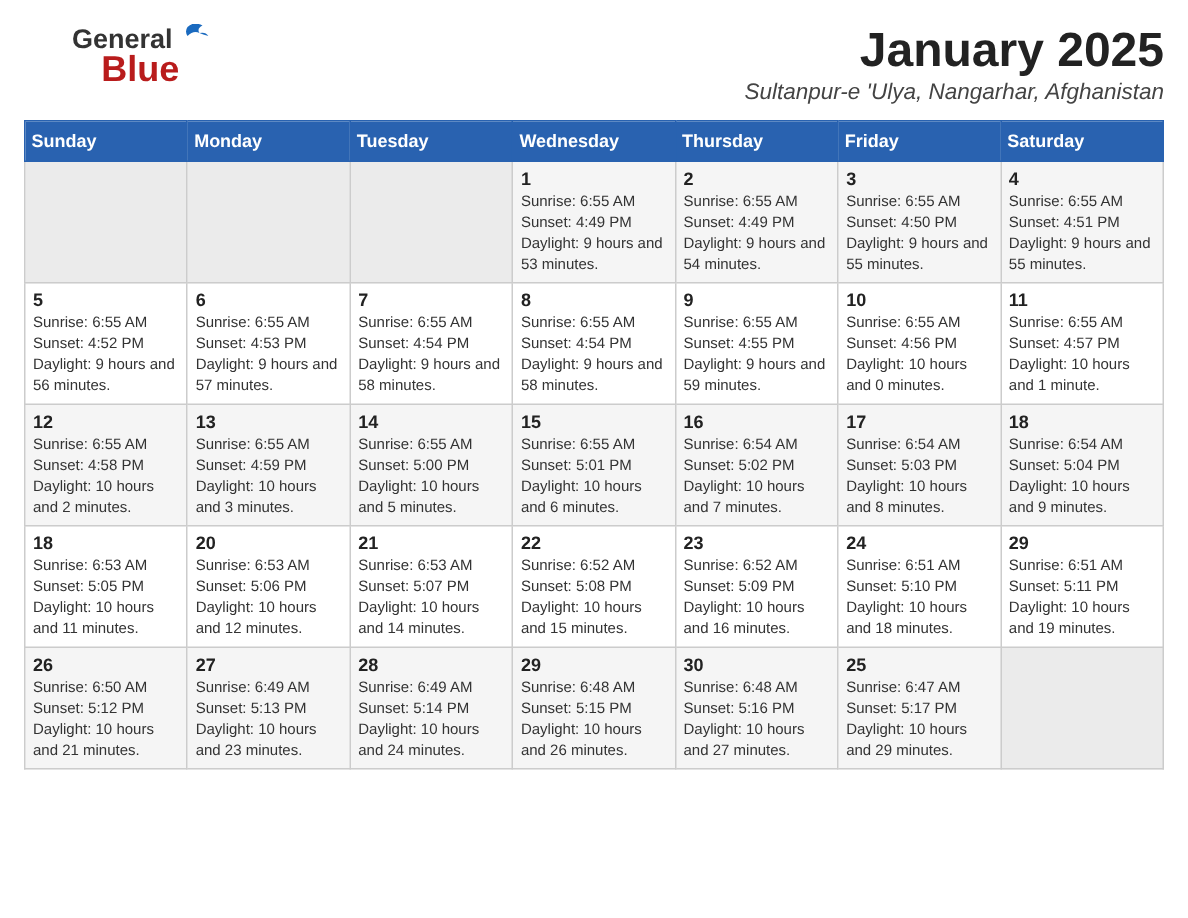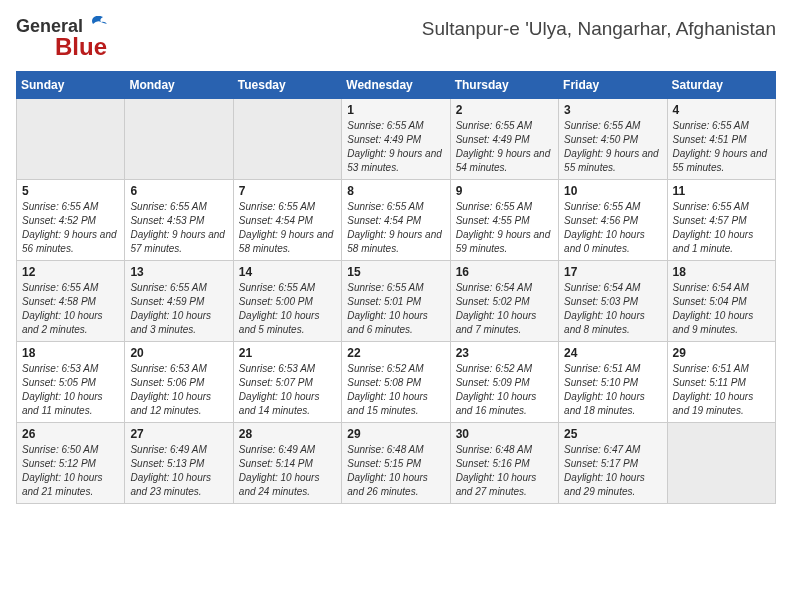--- a/index.html
+++ b/index.html
@@ -12,37 +12,39 @@
     }
     .header {
       display: flex;
       align-items: flex-start;
       justify-content: space-between;
       margin-bottom: 10px;
     }
     .logo {
       display: flex;
       flex-direction: column;
-      align-items: flex-end;
+      align-items: center;
+      margin-left: 32px;
     }
     .logo-general { color: #333; }
     .logo-blue { color: #1a6abf; }
     .title-block {
       text-align: right;
     }
     .calendar-title {
       font-size: 32px;
       font-weight: bold;
       color: #222;
       line-height: 1.1;
     }
     .calendar-subtitle {
-      font-size: 19px;
+      font-size: 15px;
       color: #444;
       margin-top: 2px;
+      font-style: italic;
     }
     table {
       width: 100%;
       border-collapse: collapse;
       table-layout: fixed;
     }
     th {
       background: #2962b0;
       color: #fff;
       font-size: 12px;
@@ -69,21 +71,20 @@
     .day-number {
       font-size: 12px;
       font-weight: bold;
       display: block;
       margin-bottom: 2px;
     }
     .day-info {
       font-size: 10px;
       line-height: 1.4;
       color: #333;
-      font-style: italic;
     }
     .empty-cell {
       background: #f0f0f0 !important;
     }
     tr:nth-child(even) td {
       background: #fff;
     }
     tr:nth-child(odd) td {
       background: #f5f5f5;
     }
@@ -100,20 +101,21 @@
     <div style="display:flex; align-items:center;">
       <span class="logo-general" style="font-size:18px;font-weight:bold;color:#333;">General</span>
       <svg width="22" height="18" viewBox="0 0 22 18" style="margin-left:2px;margin-top:-4px;">
         <path d="M8,2 Q12,-2 18,1 Q14,3 16,6 Q12,4 8,8 Q6,5 8,2Z" fill="#1a6abf"></path>
         <path d="M16,6 Q20,5 22,8 Q18,7 16,6Z" fill="#1a6abf"></path>
       </svg>
     </div>
     <span class="logo-blue" style="font-size:24px;font-weight:bold;color:#b91c1c;margin-top:-4px;">Blue</span>
   </div>
   <div class="title-block">
+    <div class="calendar-title">January 2025</div>
     <div class="calendar-subtitle">Sultanpur-e 'Ulya, Nangarhar, Afghanistan</div>
   </div>
 </div>
 
 <table>
   <thead>
     <tr>
       <th>Sunday</th>
       <th>Monday</th>
       <th>Tuesday</th>

